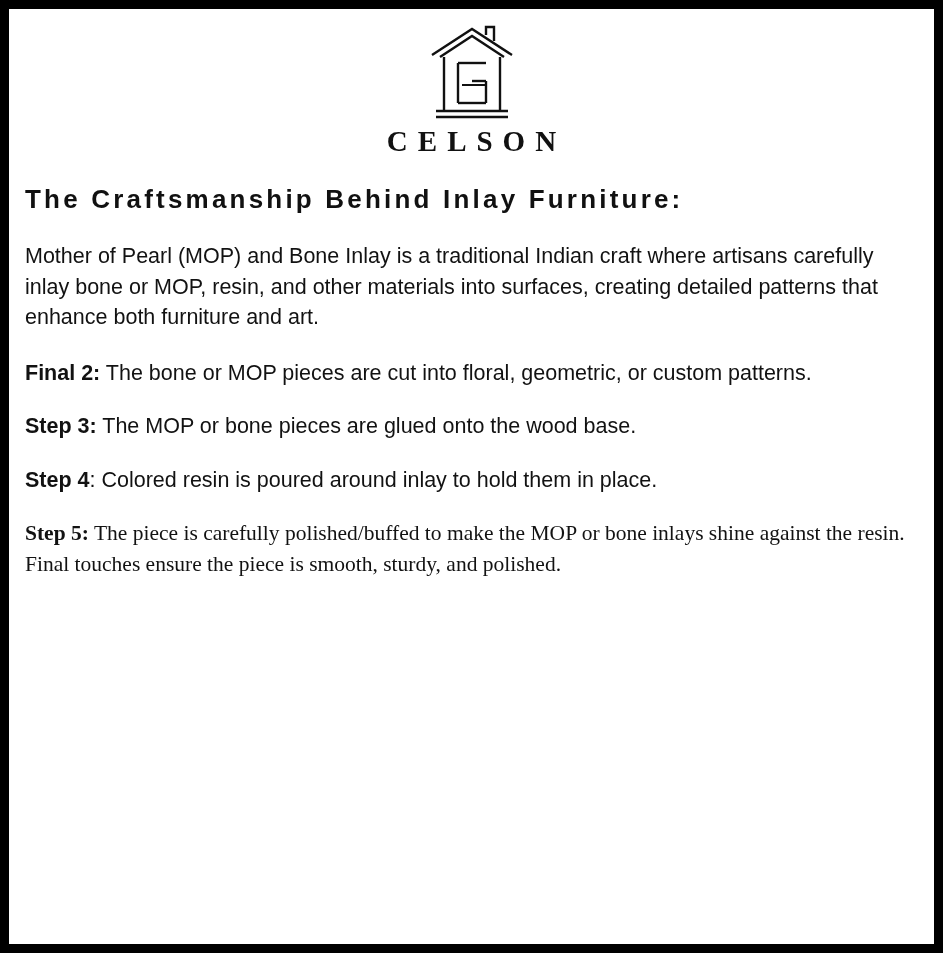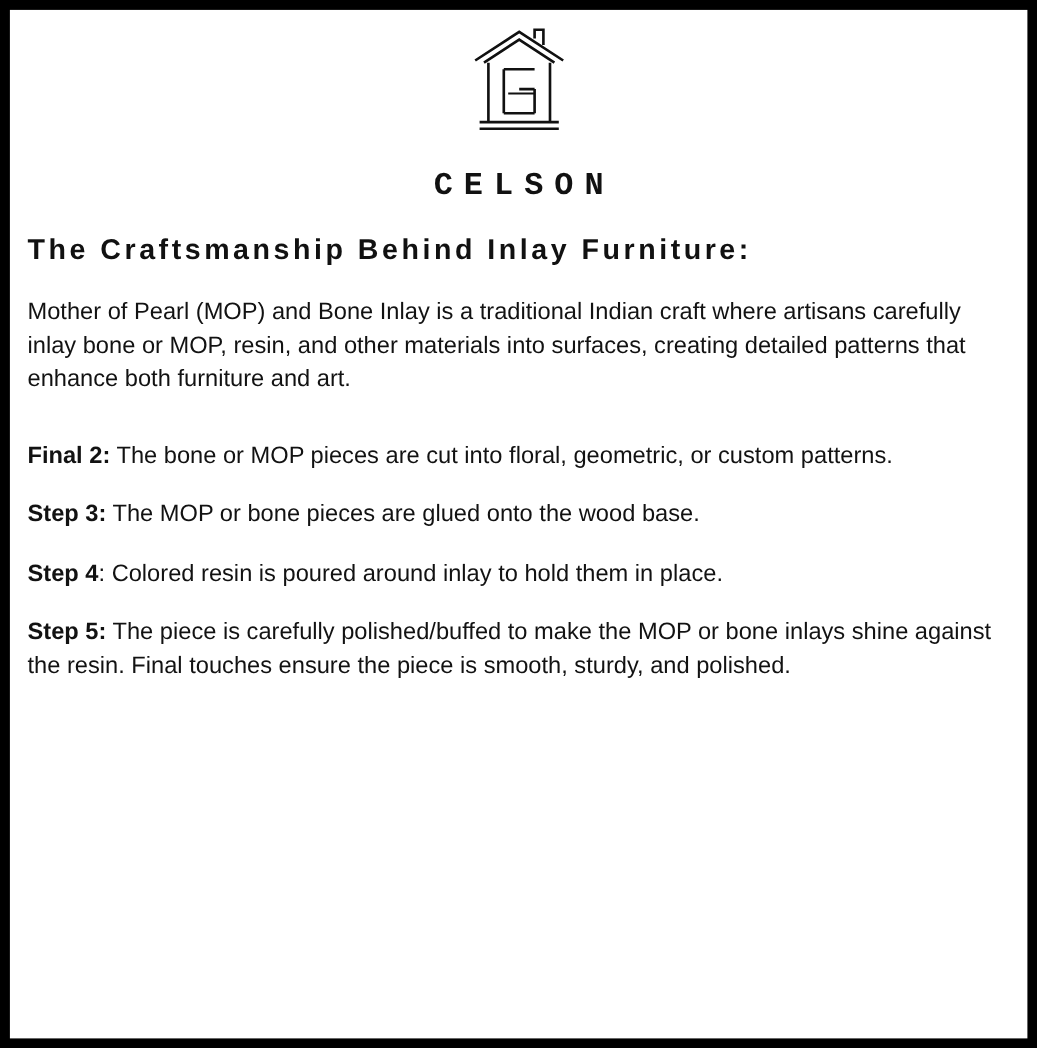--- a/index.html
+++ b/index.html
@@ -25,27 +25,27 @@
   }
   .brand-block {
     text-align: center;
     padding-top: 4px;
   }
   .logo-mark {
     display: block;
     margin: 0 auto;
   }
   .brand-name {
-    margin-top: 26px;
+    margin-top: 0;
     font-size: 29px;
     font-weight: 700;
     letter-spacing: 10px;
     text-indent: 10px;
     color: #111111;
-    font-family: Liberation Mono, monospace;
+    font-family: Liberation Serif, serif;
   }
   .doc-heading {
     margin-top: 26px;
     font-size: 26px;
     font-weight: 700;
     letter-spacing: 3.2px;
     color: #111111;
     line-height: 1.2;
   }
   .body-block {
@@ -53,26 +53,27 @@
   }
   .para {
     font-size: 21.5px;
     line-height: 1.42;
     color: #121212;
     margin: 0 0 23px 0;
     max-width: 890px;
   }
   .para:last-child {
     margin-bottom: 0;
+    font-family: Liberation Serif, serif;
   }
   .step-label {
     font-weight: 700;
   }
   .intro {
-    margin-bottom: 39px;
+    margin-bottom: 25px;
   }
 </style>
 </head>
 <body>
 
 <div class="page">
 
   <div class="brand-block">
     <span class="logo-mark">
       <svg width="88" height="98" viewBox="0 0 88 98" xmlns="http://www.w3.org/2000/svg">

